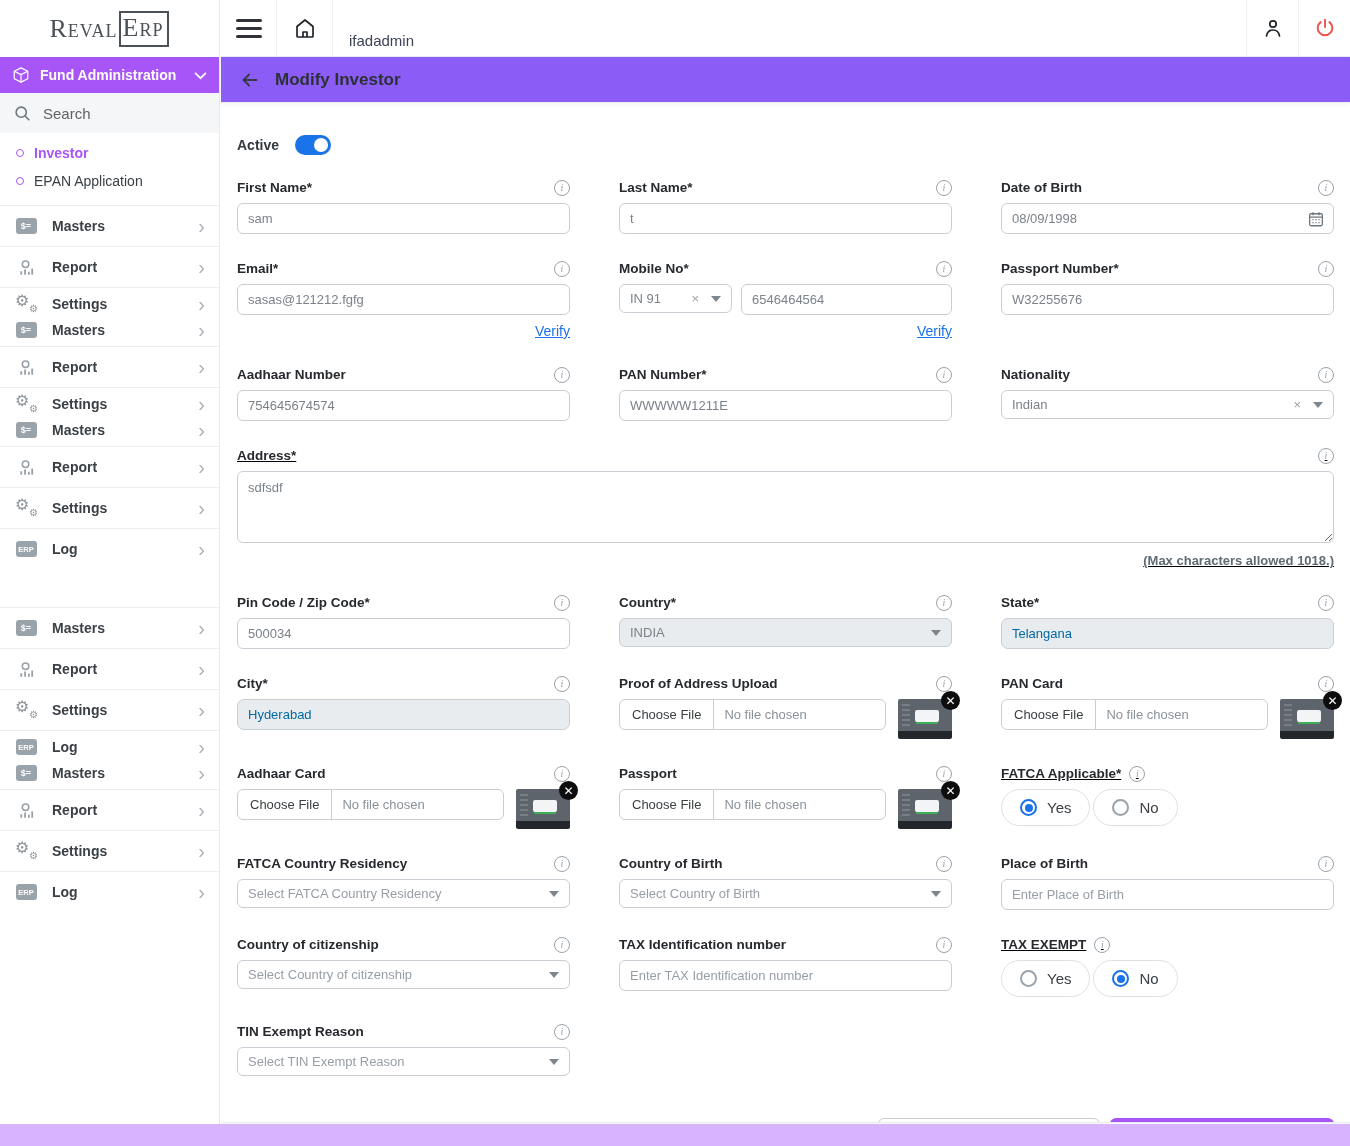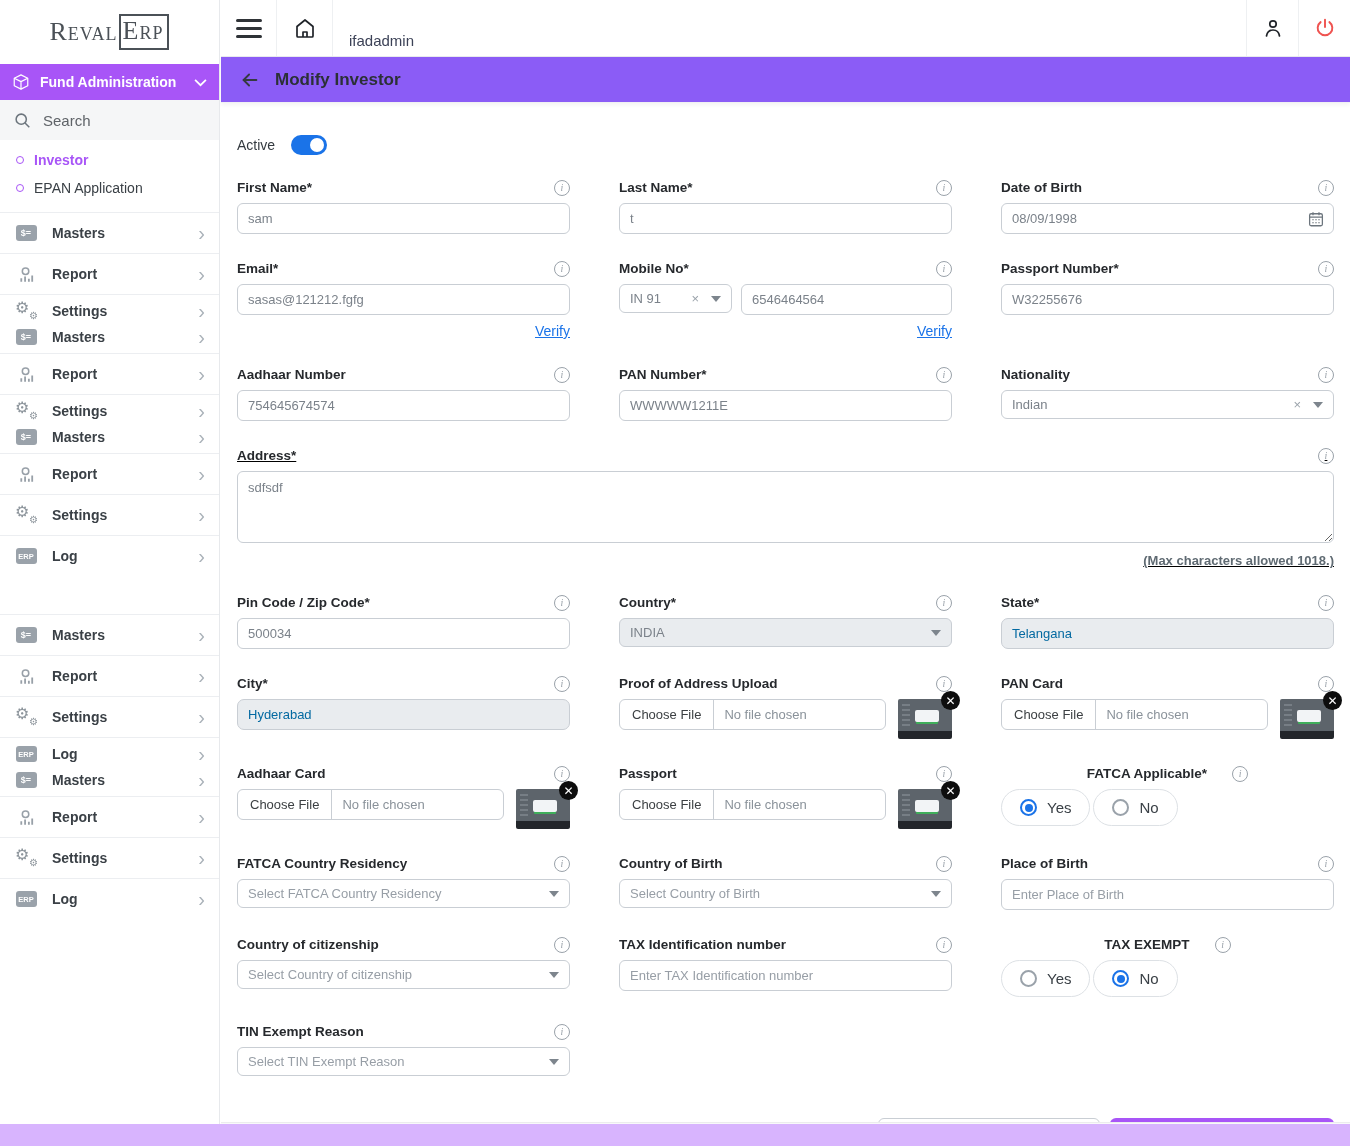--- a/index.html
+++ b/index.html
@@ -2,21 +2,21 @@
 <html><head>
 <meta charset="utf-8">
 <style>
   * { box-sizing: border-box; margin: 0; padding: 0; }
   html,body { width:1350px; height:1146px; }
   body { font-family: "Liberation Sans", sans-serif; background:#fff; overflow:hidden; }
   .screen { position:relative; width:1350px; height:1146px; overflow:hidden; }
 
   
   .sidebar { position:absolute; left:0; top:0; bottom:0; width:220px; background:#fff; border-right:1px solid #e7e9ec; z-index:5; }
-  .logo-area { height:64px; display:flex; align-items:center; justify-content:center; }
+  .logo-area { height:57px; display:flex; align-items:center; justify-content:center; }
   .logo { font-family:"Liberation Serif", serif; font-variant:small-caps; font-size:26px; color:#4b5157; letter-spacing:1px; display:flex; align-items:center; }
   .logo .boxed { border:2px solid #4b5157; padding:0 4px 2px 2px; margin-left:1px; }
   .module-head { height:36px; background:#a855f7; color:#fff; display:flex; align-items:center; gap:10px; padding:0 12px; font-weight:700; font-size:14px; cursor:pointer; }
   .module-head .chev-down { margin-left:auto; display:flex; }
   .side-search { display:flex; align-items:center; gap:12px; height:40px; padding:0 14px; background:#f5f6f7; font-size:15px; color:#5f6368; cursor:text; }
   .side-links { padding:6px 0 10px; }
   .side-link { display:flex; align-items:center; gap:10px; padding:6px 16px; font-size:14px; color:#3a4046; cursor:pointer; }
   .side-link .bullet { width:8px; height:8px; border-radius:50%; border:1.5px solid #a855f7; flex:0 0 auto; }
   .side-link.active { color:#a855f7; font-weight:700; }
   .menu-group { border-top:0; }
@@ -42,30 +42,30 @@
   .tb-spacer { flex:1; }
   .tb-right { width:52px; border-left:1px solid #eef0f2; cursor:pointer; }
   .hamburger { display:flex; flex-direction:column; gap:5px; }
   .hamburger span { width:26px; height:3px; background:#2f3337; border-radius:2px; }
 
   .page-header { height:46px; background:#8b5cf6; display:flex; align-items:center; gap:14px; padding:0 18px; border-bottom:1px solid #f0f1f3; box-shadow:0 2px 4px rgba(0,0,0,.05); flex:0 0 auto; z-index:2; }
   .page-title { font-size:17px; font-weight:700; color:#2b3035; }
   .back-btn { display:flex; cursor:pointer; }
 
   .content { flex:1 1 auto; background:#fff; padding:22px 16px 0; overflow:hidden; }
-  .active-row { display:flex; align-items:center; gap:16px; margin:10px 0 24px; }
+  .active-row { display:flex; align-items:center; gap:16px; margin:10px 0 24px;font-weight:bold; }
   .active-label { font-size:14px; color:#343a40; }
   .toggle { width:36px; height:20px; border-radius:10px; background:#1a73e8; position:relative; cursor:pointer; }
   .toggle .knob { position:absolute; right:3px; top:3px; width:14px; height:14px; border-radius:50%; background:#fff; }
 
   .grid { display:grid; grid-template-columns:1fr 1fr 1fr; column-gap:49px; row-gap:26px; }
   .span3 { grid-column:1 / span 3;text-decoration:underline; }
   .field {}
   .label-row { display:flex; align-items:center; justify-content:space-between; margin-bottom:7px; min-height:17px; }
-  .label-row.inline { justify-content:center; gap:25px; }
+  .label-row.inline { justify-content:flex-start; gap:8px;text-decoration:underline; }
   .f-label { font-size:13.5px; font-weight:700; color:#26292d; }
   .info { width:16px; height:16px; border-radius:50%; border:1px solid #9aa2aa; color:#9aa2aa; font-size:10px; display:flex; align-items:center; justify-content:center; font-family:"Liberation Serif", serif; font-style:italic; flex:0 0 auto; }
   input.tx { width:100%; height:31px; border:1px solid #c9ced4; border-radius:6px; padding:0 10px; font-size:13px; color:#7b828a; font-family:"Liberation Sans", sans-serif; outline:none; background:#fff; }
   input.tx::placeholder { color:#979ea6; }
   input.tx:disabled, .disabled { background:#e9ecef !important; color:#0369a1;border-radius:7px; }
   .with-icon { position:relative; }
   .with-icon input { padding-right:34px; }
   .input-icon { position:absolute; right:9px; top:50%; transform:translateY(-50%); display:flex; cursor:pointer; }
   .verify-row { text-align:right; margin-top:7px; }
   .verify-link { color:#1a73e8; font-size:14px; text-decoration:underline; cursor:pointer; }

